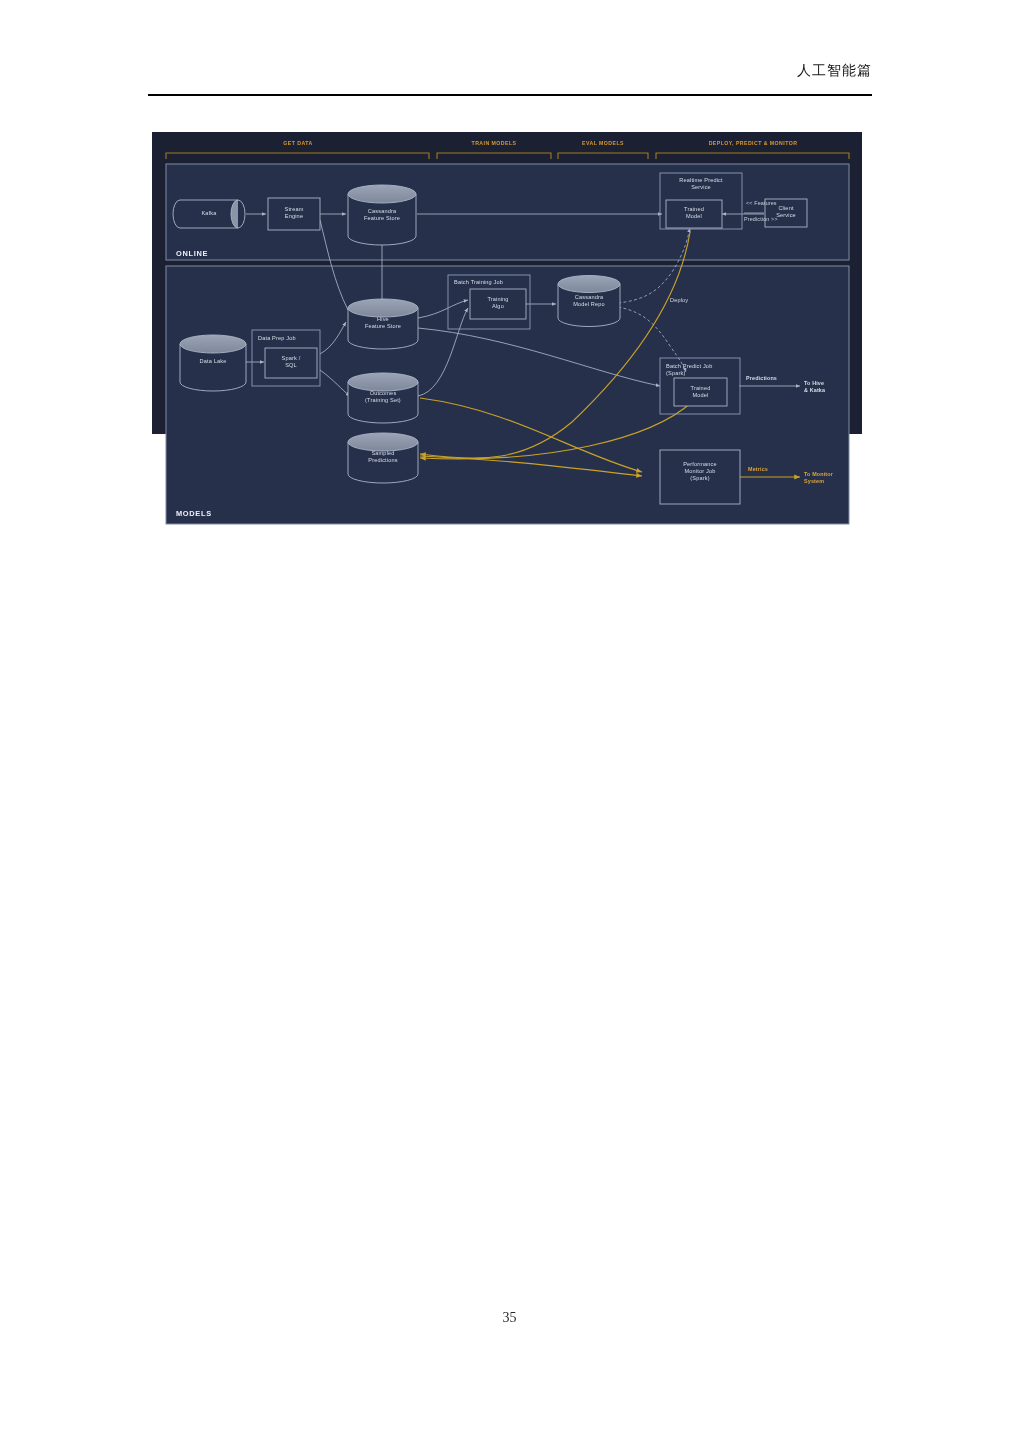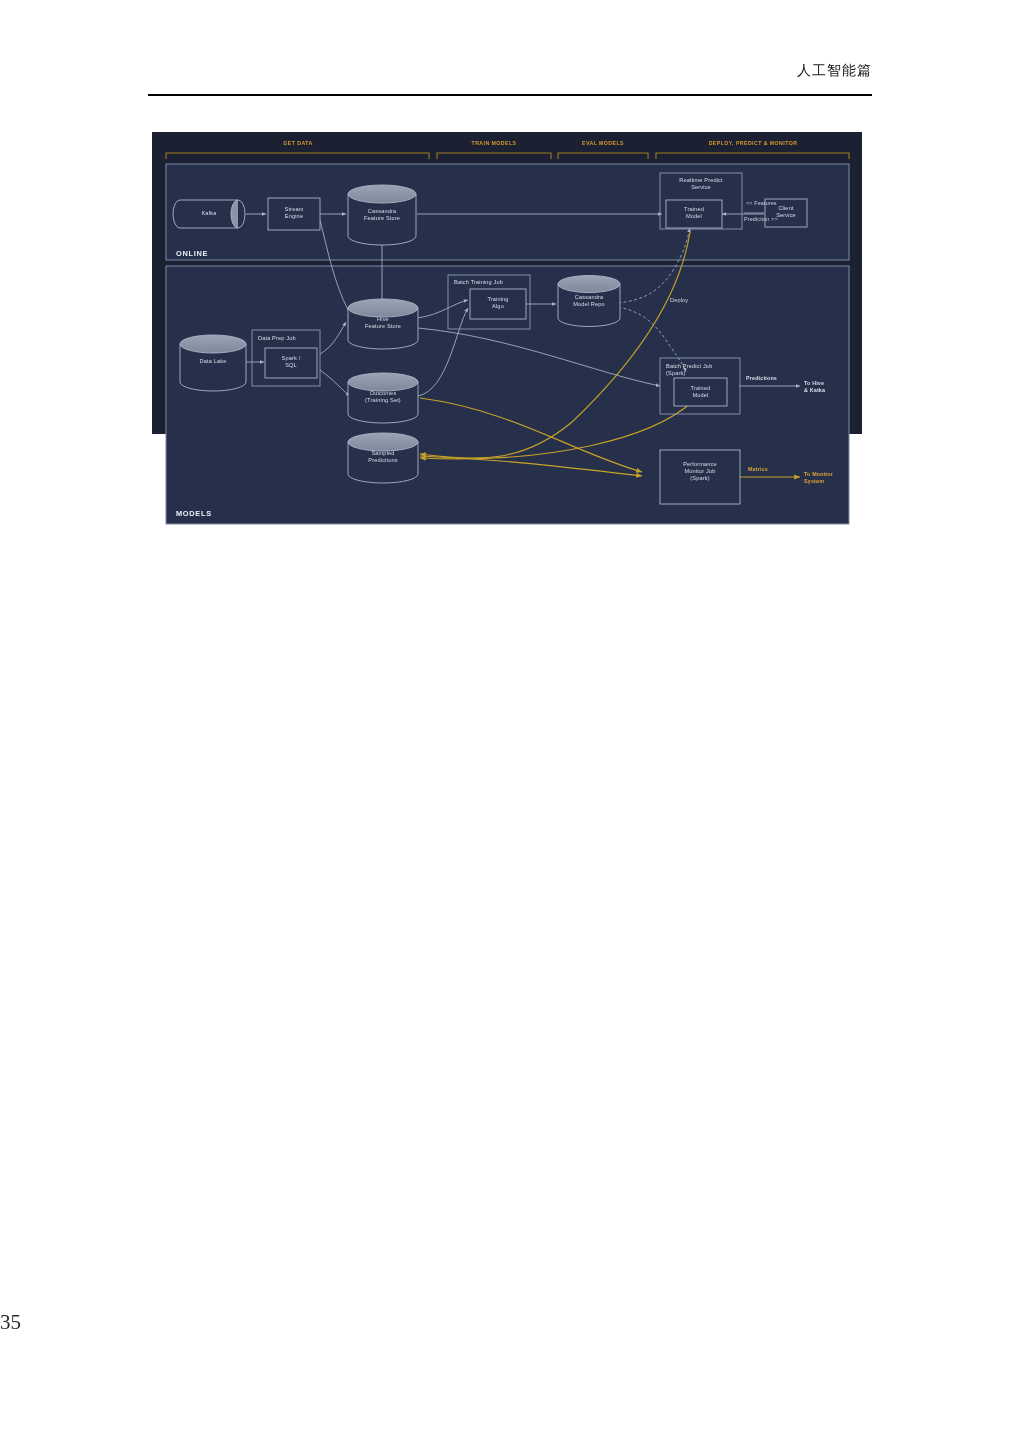--- a/index.html
+++ b/index.html
@@ -39,23 +39,23 @@
     bottom: 0;
     width: 100%;
     height: 2px;
     background: #000000;
   }
   #page-number {
     position: absolute;
     left: 0;
     top: 1310px;
     width: 1019px;
-    text-align: left;
+    text-align: center;
     font-family: "Liberation Serif", serif;
-    font-size: 21px;
+    font-size: 14px;
     color: #2a2a2a;
   }
 
   
   #figure {
     position: absolute;
     left: 152px;
     top: 132px;
     width: 710px;
     height: 302px;

